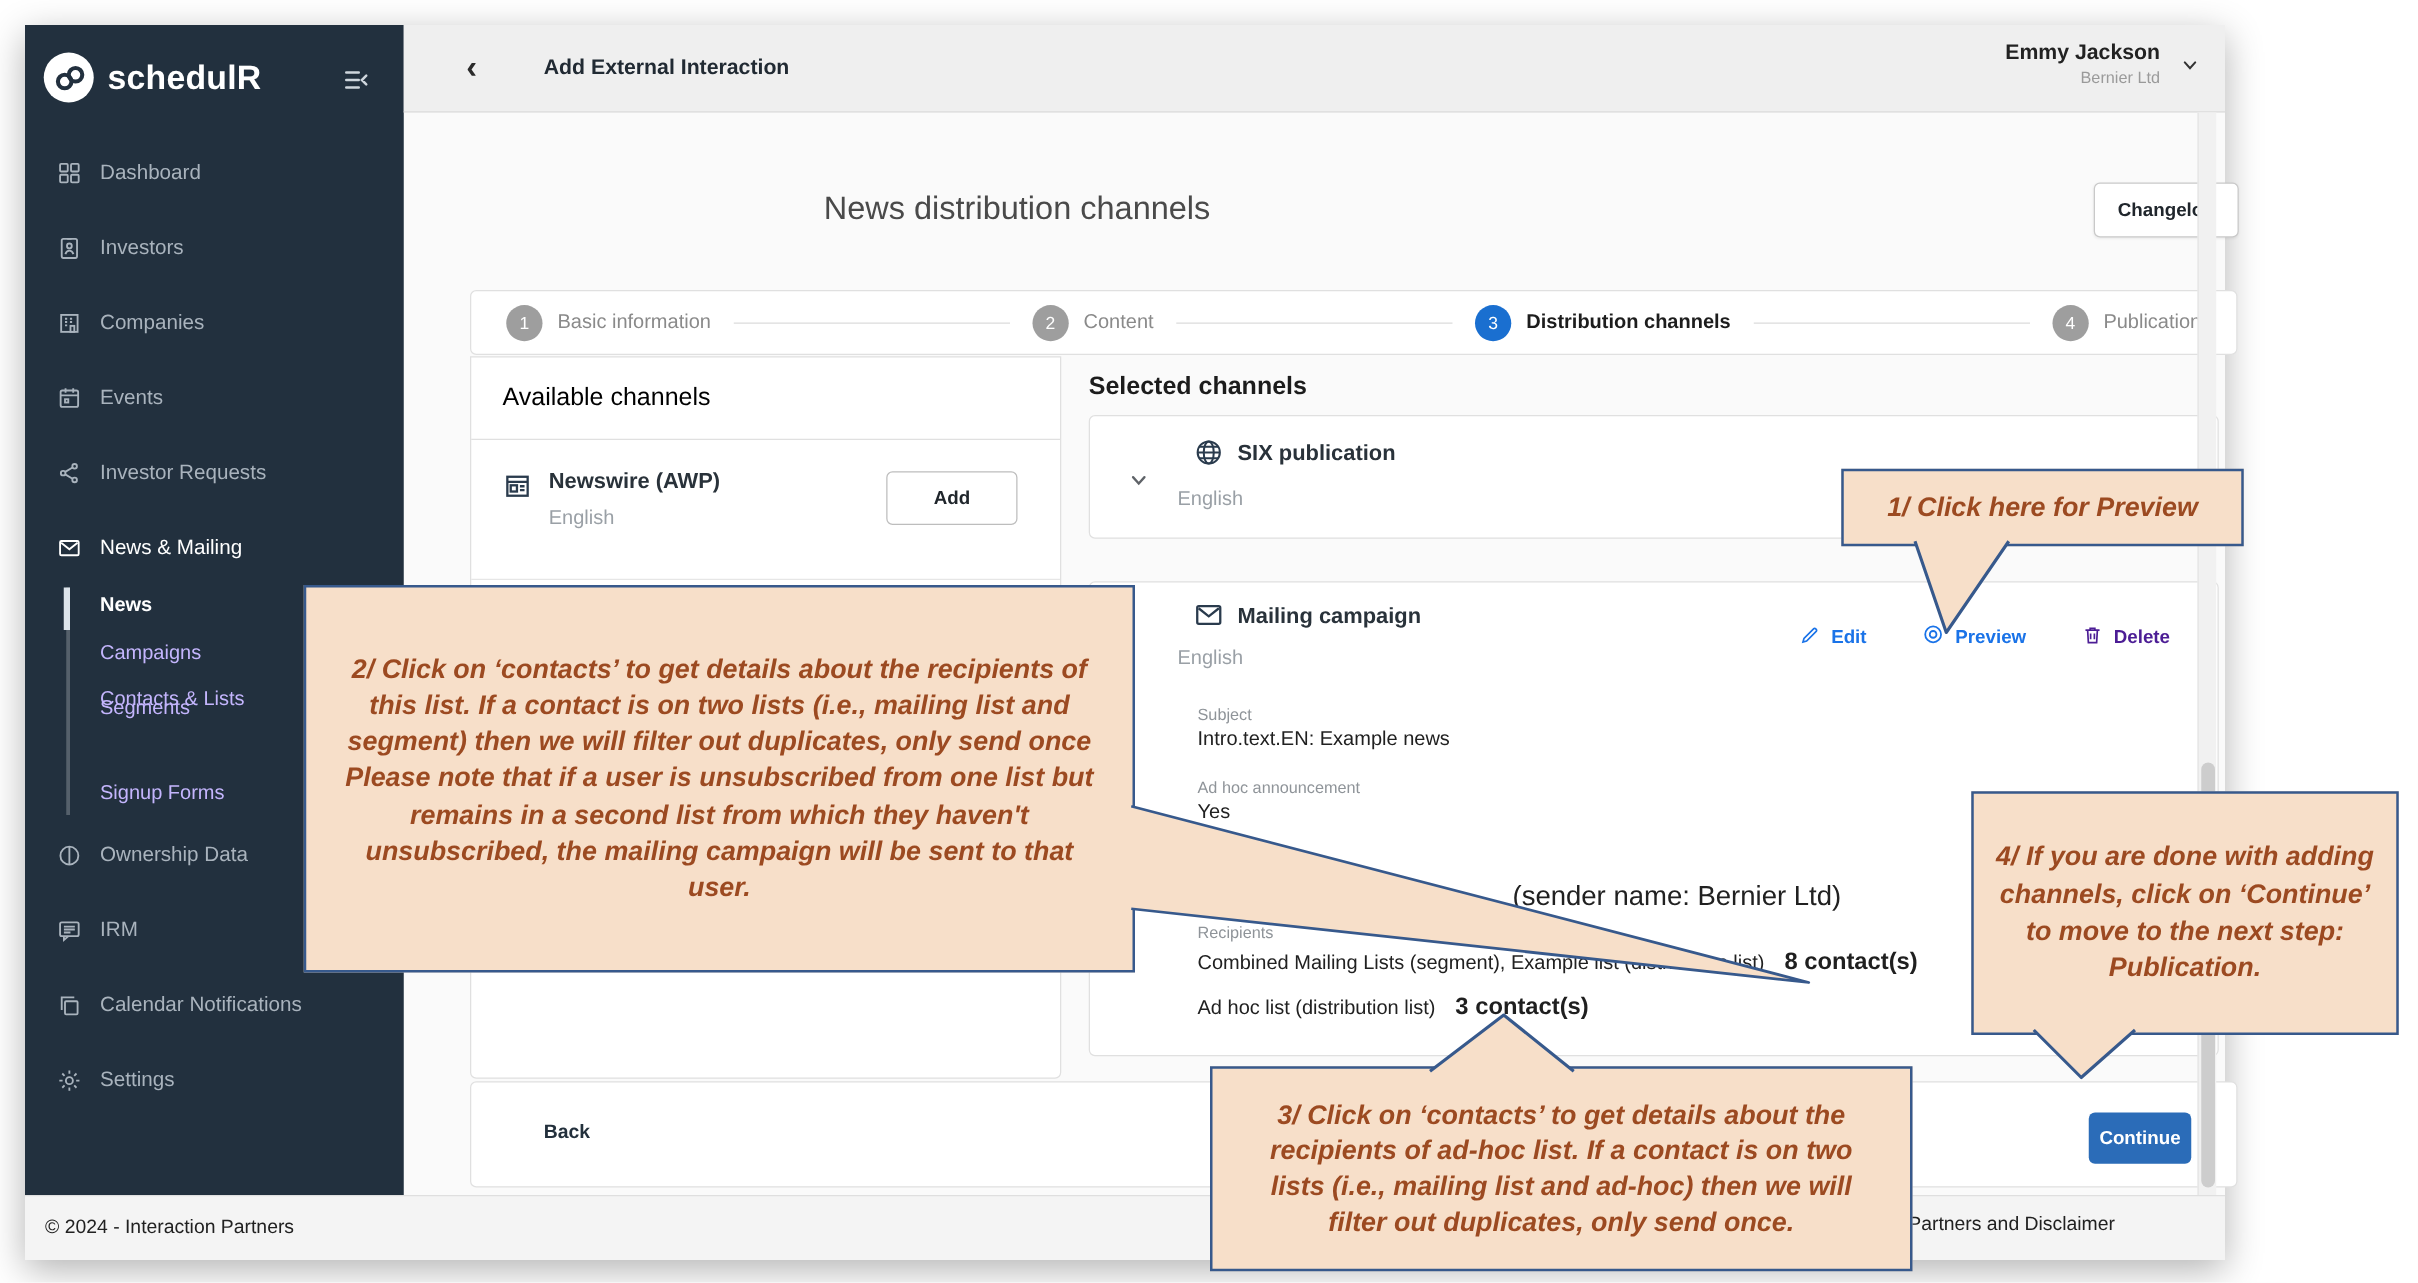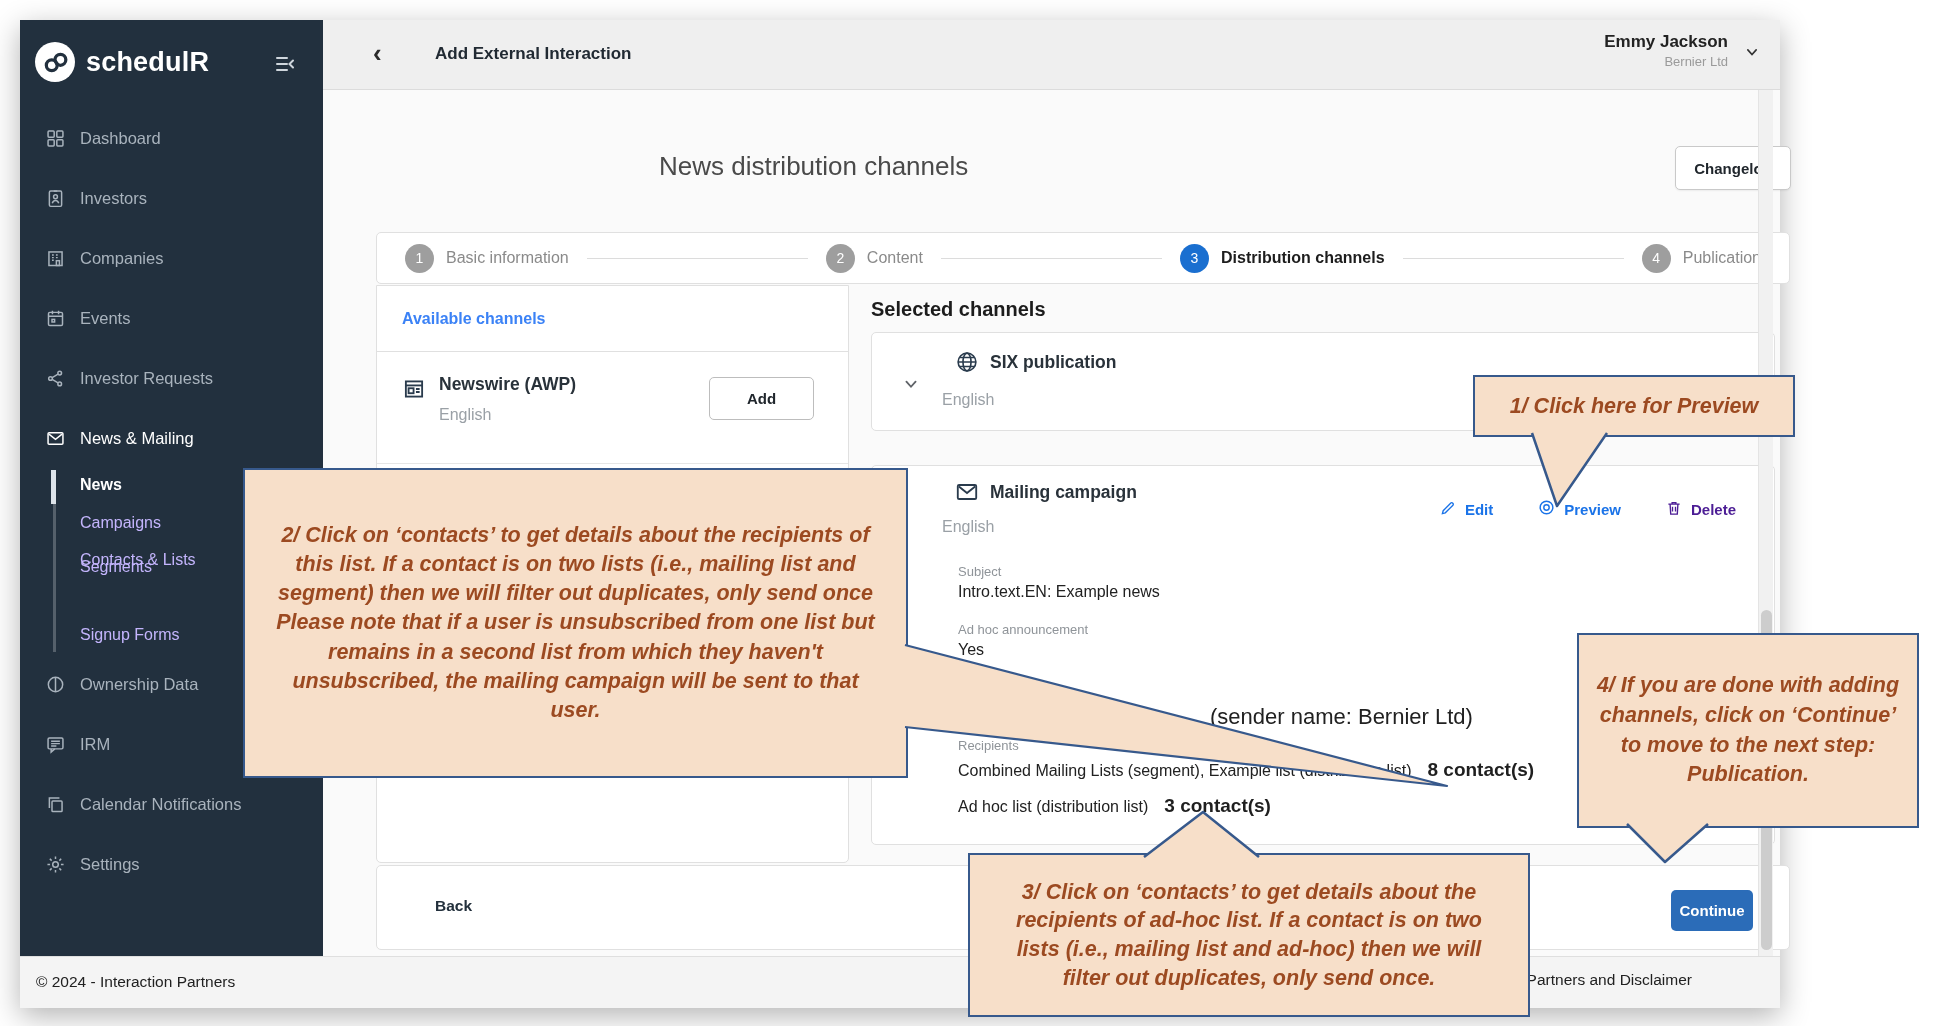--- a/index.html
+++ b/index.html
@@ -46,21 +46,21 @@
   .stepper { position:absolute; left:356px; top:212px; width:1414px; height:52px; display:flex; align-items:center; padding:0 28px; }
   .step { display:flex; align-items:center; }
   .step .dot { width:29px; height:29px; border-radius:50%; background:#9e9e9e; color:#fff; font-size:14px;
                display:flex; align-items:center; justify-content:center; margin-right:12px; }
   .step.active .dot { background:#1a6fd0; }
   .step .sl { font-size:16px; color:#8a8a8a; white-space:nowrap; }
   .step.active .sl { color:#1d1d1d; font-weight:bold; }
   .conn { flex:1; height:0; border-top:1.5px solid #dcdcdc; margin:0 18px; }
 
   .left-card { position:absolute; left:356px; top:265px; width:473px; height:578px; border-radius:0 0 5px 5px; }
-  .col-head { height:66px; display:flex; align-items:center; padding-left:25px; font-size:16px; font-weight:bold; color:#3b82f6; border-bottom:1px solid #e0e0e0; }
+  .col-head { height:66px; display:flex; align-items:center; padding-left:25px; font-size:20px; font-weight:normal; color:#000000; border-bottom:1px solid #e0e0e0; }
   .chan-row { position:relative; height:112px; border-bottom:1px solid #e6e6e6; }
   .chan-row .cic { position:absolute; left:24px; top:24px; color:#2a3b4d; }
   .chan-row .cname { position:absolute; left:62px; top:22px; font-size:17.5px; font-weight:bold; color:#29323a; }
   .chan-row .clang { position:absolute; left:62px; top:54px; font-size:16px; color:#9aa0a6; }
   .btn-add { position:absolute; right:34px; top:25px; width:105px; height:43px; background:#fff; border:1px solid #bdbdbd;
     border-radius:5px; font-size:15px; font-weight:bold; color:#20262c; display:flex; align-items:center; justify-content:center; cursor:pointer; }
 
   .sel-head { position:absolute; left:851px; top:278px; font-size:20px; font-weight:bold; color:#1c1c1c; }
   .six-card { position:absolute; left:851px; top:312px; width:904px; height:99px; }
   .six-chev { position:absolute; left:28px; top:40px; color:#5f6368; cursor:pointer; }

